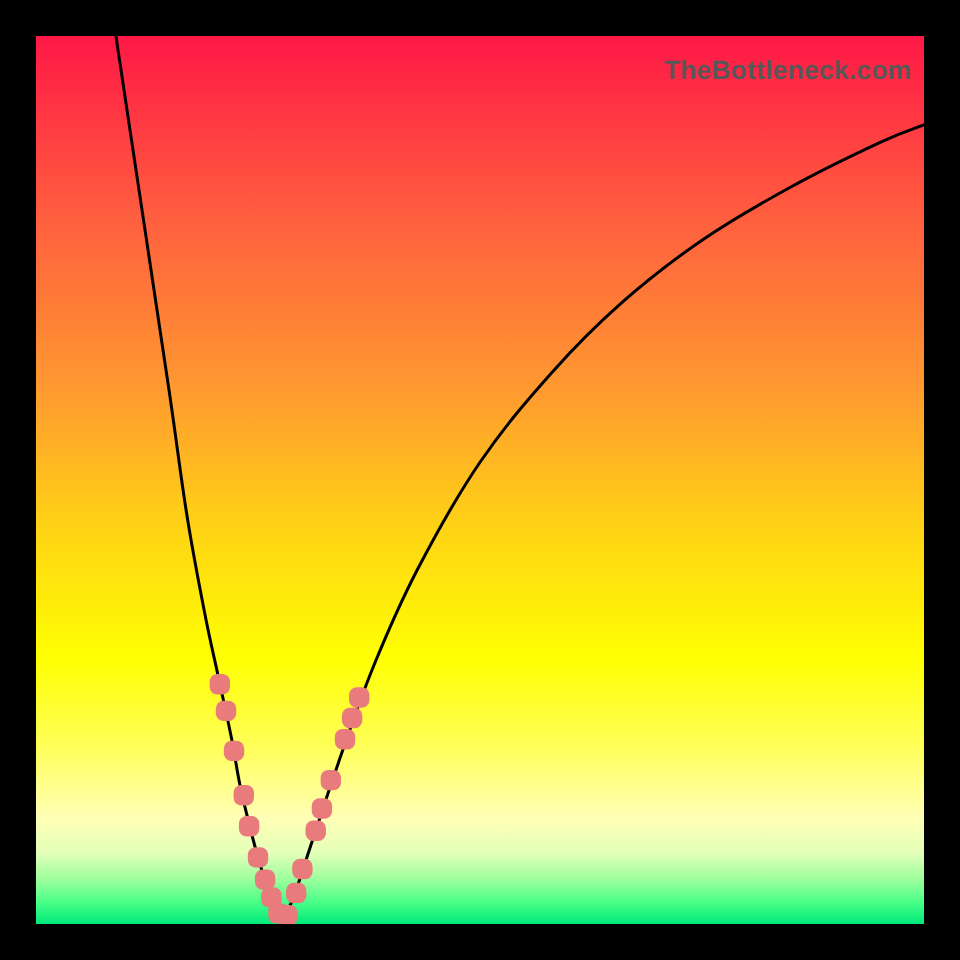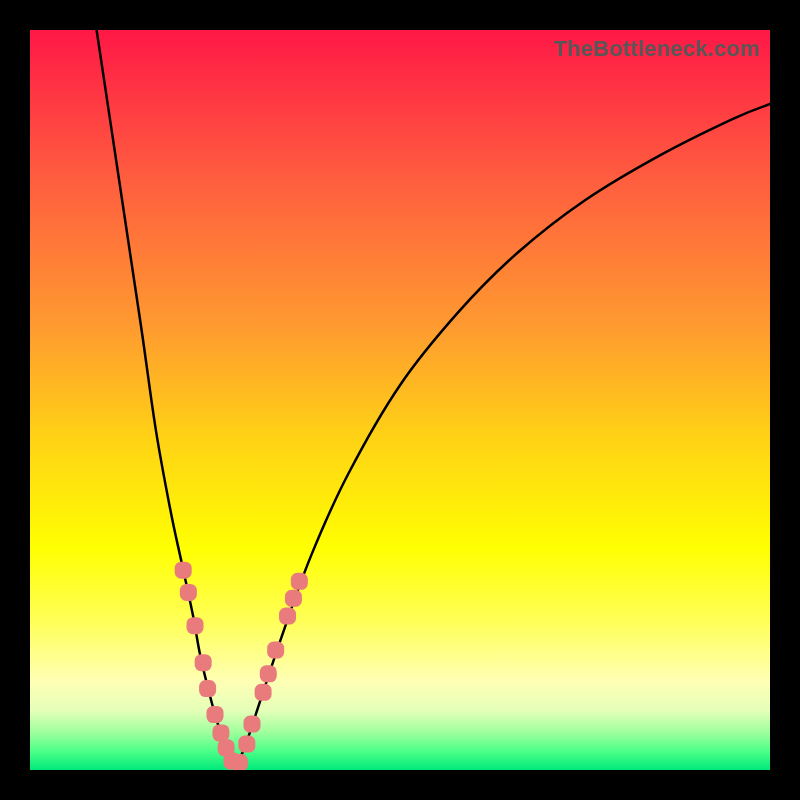--- a/index.html
+++ b/index.html
@@ -26,21 +26,21 @@
     overflow: hidden;
   }
   .gradient {
     position: absolute;
     left: 0; top: 0;
     width: 100%;
     height: 100%;
   }
   .watermark {
     position: absolute;
-    top: 6px;
+    top: 16px;
     right: 10px;
     font-size: 22px;
     font-weight: 600;
     color: #575757;
     letter-spacing: 0.2px;
     user-select: none;
   }
   svg.curves {
     position: absolute;
     left: 0; top: 0;

